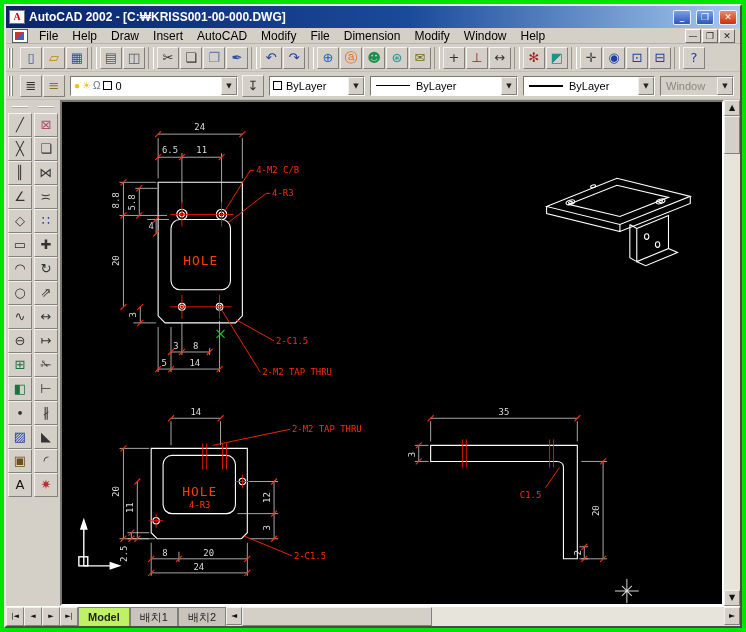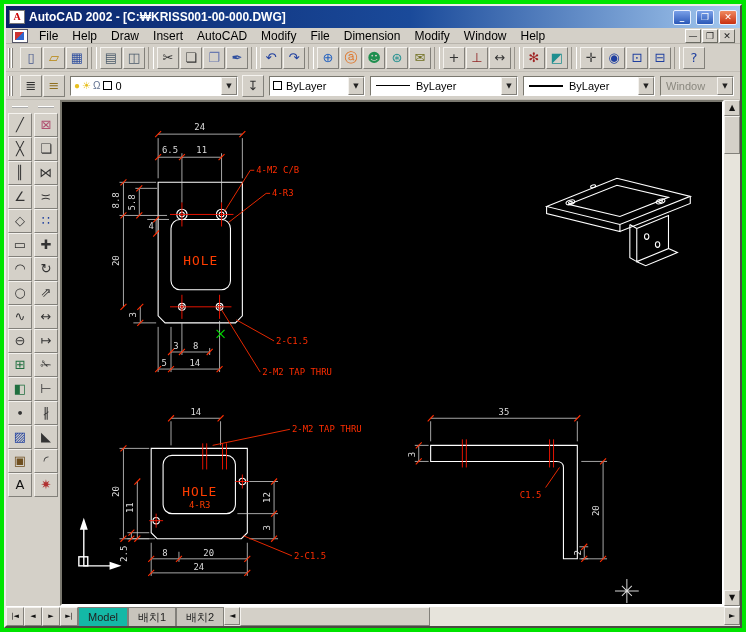--- a/index.html
+++ b/index.html
@@ -44,21 +44,21 @@
 .drawing{flex:1;background:#000;border:2px solid;border-color:#7a786f #fff #fff #7a786f;position:relative;overflow:hidden}
 .drawing svg{width:100%;height:100%;display:block}
 .vscroll{width:16px;display:flex;flex-direction:column;background:#e7e4dc;flex:0 0 auto}
 .sbtn{height:16px;background:#d4d0c8;border:1px solid;border-color:#f4f2ee #82807a #82807a #f4f2ee;font:8px/14px "DejaVu Sans",sans-serif;text-align:center;color:#111;flex:0 0 auto}
 .vthumb{height:38px;background:#d4d0c8;border:1px solid;border-color:#f4f2ee #82807a #82807a #f4f2ee;flex:0 0 auto}
 .vfill,.hfill{flex:1}
 
 .tabrow{height:20px;display:flex;align-items:stretch;background:#d4d0c8;border-top:1px solid #fff;flex:0 0 auto}
 .tnav{width:18px;background:#d4d0c8;border:1px solid;border-color:#f4f2ee #82807a #82807a #f4f2ee;font:7px/16px "DejaVu Sans",sans-serif;text-align:center;color:#111;flex:0 0 auto}
 .tab{padding:0 9px;font-size:11px;line-height:18px;border:1px solid #82807a;border-bottom:none;background:#c8c4bc;color:#222;flex:0 0 auto}
-.tab.active{background:#14b8a6;font-weight:normal}
+.tab.active{background:#bef264;font-weight:bold}
 .hscroll{flex:1;display:flex;background:#e7e4dc;min-width:0}
 .hbtn{width:16px;height:18px;background:#d4d0c8;border:1px solid;border-color:#f4f2ee #82807a #82807a #f4f2ee;font:8px/16px "DejaVu Sans",sans-serif;text-align:center;color:#111;flex:0 0 auto}
 .hthumb{width:190px;background:#d4d0c8;border:1px solid;border-color:#f4f2ee #82807a #82807a #f4f2ee;flex:0 0 auto}
 
 .geo{stroke:#fff;stroke-width:1.1;fill:none}
 .geof{fill:#fff;stroke:none}
 .ext{stroke:#cfcfcf;stroke-width:0.8;fill:none}
 .cl{stroke:#ff1500;stroke-width:0.9;fill:none}
 .tick{stroke:#ff2d00;stroke-width:1.1;fill:none}
 .lead{stroke:#ff2d00;stroke-width:0.9;fill:none}

